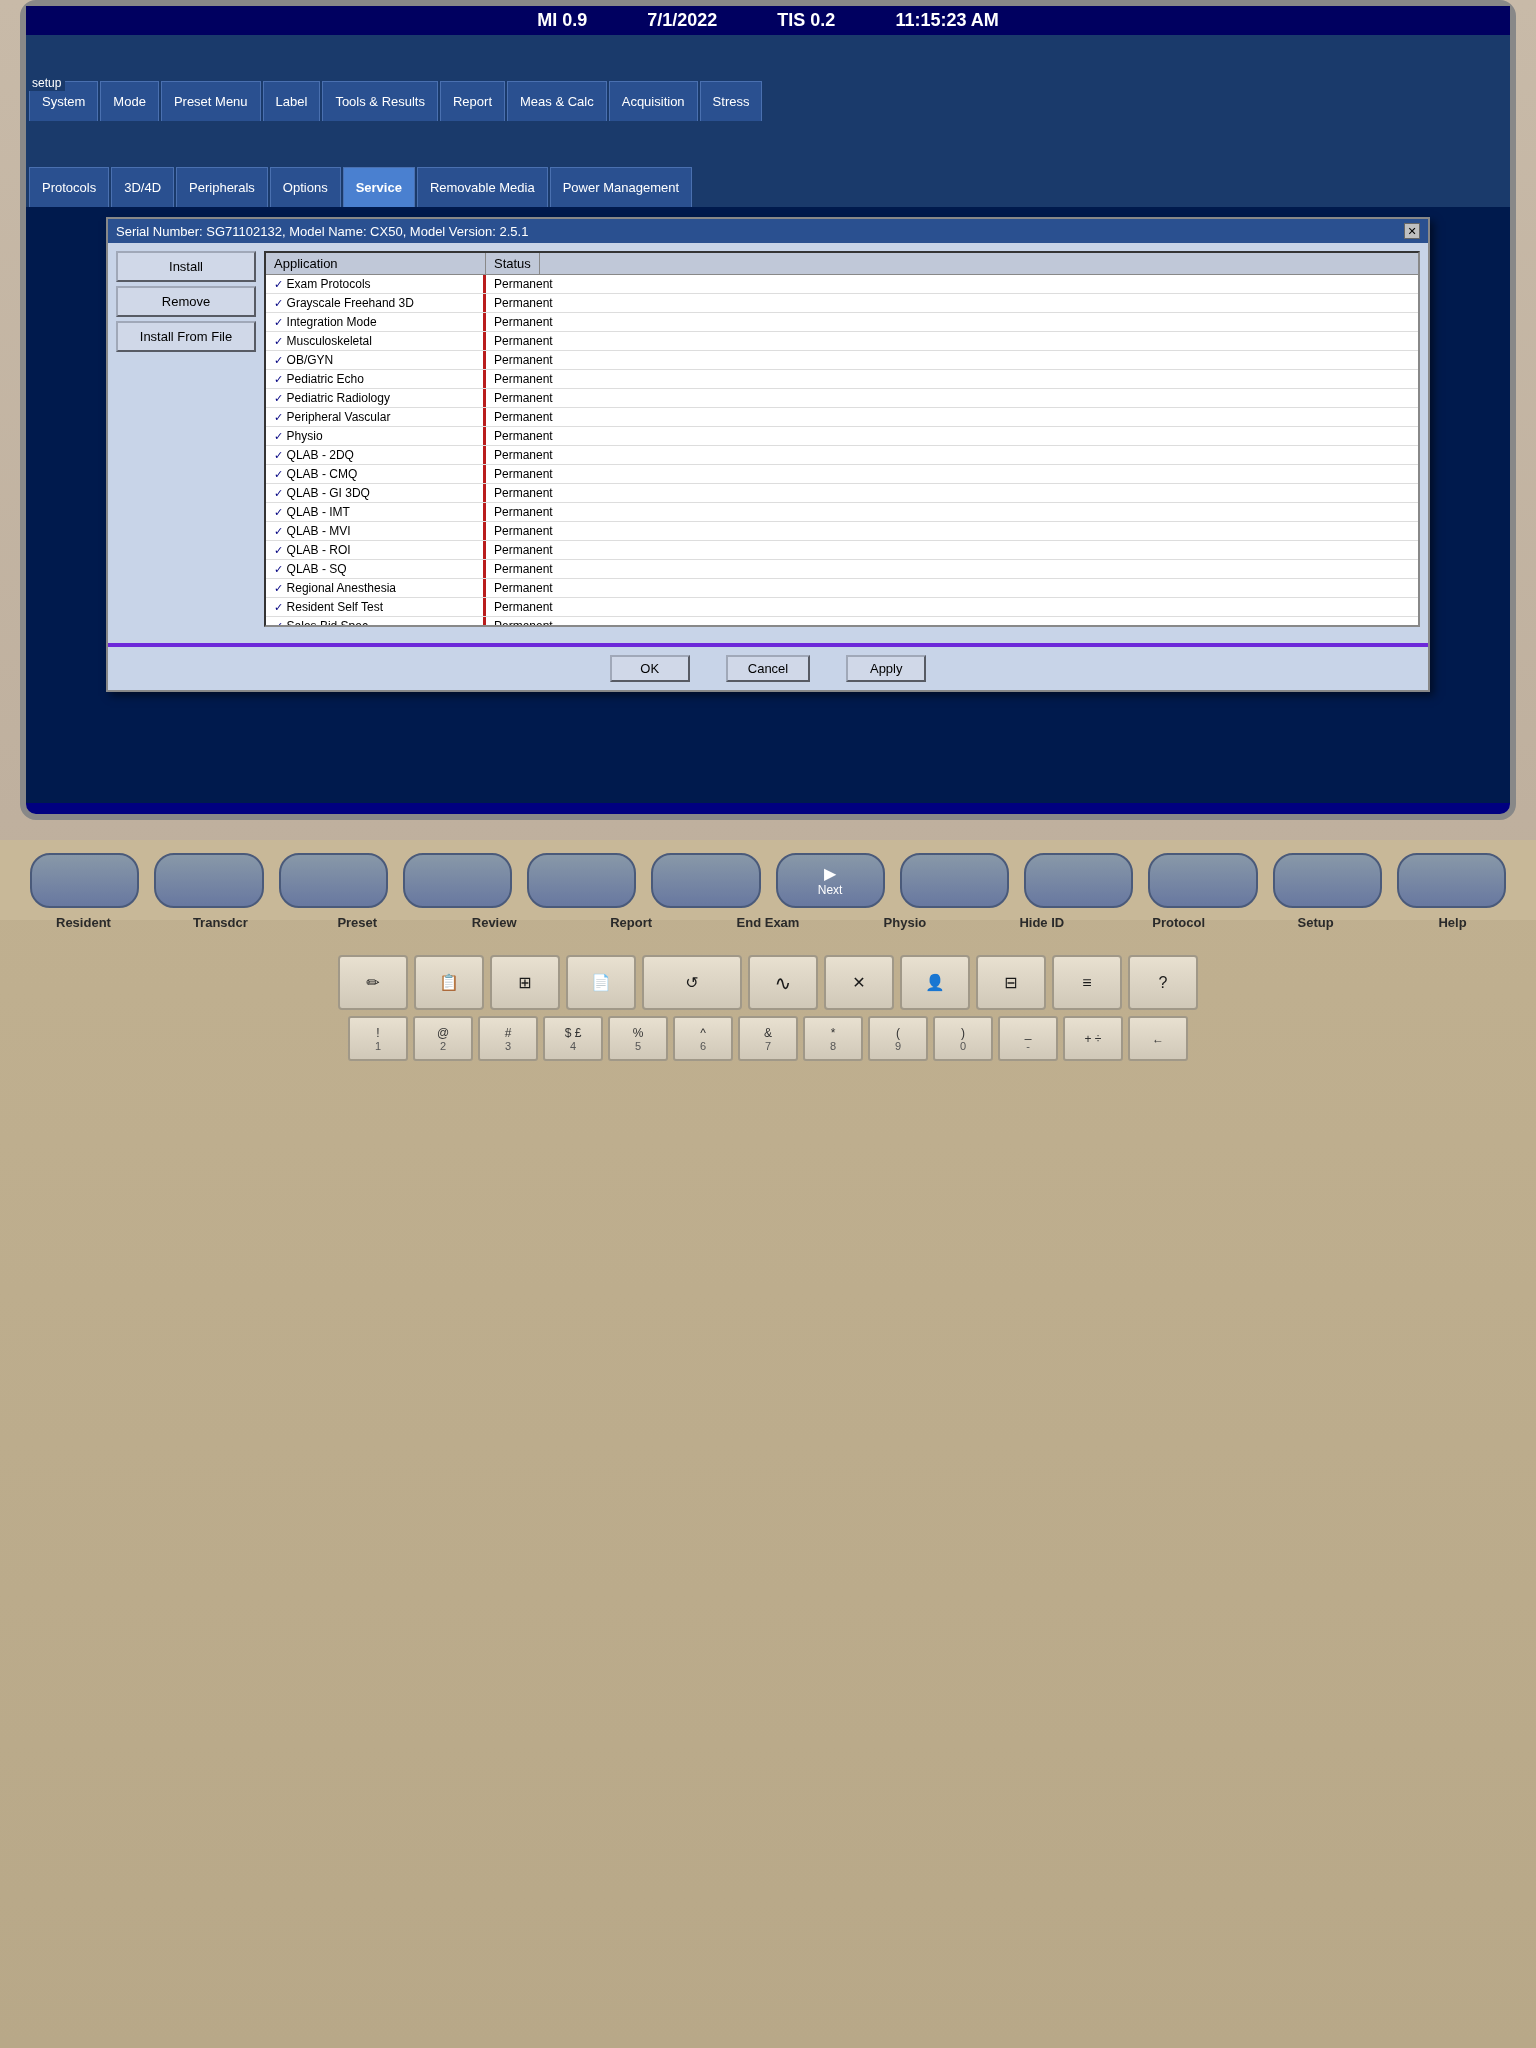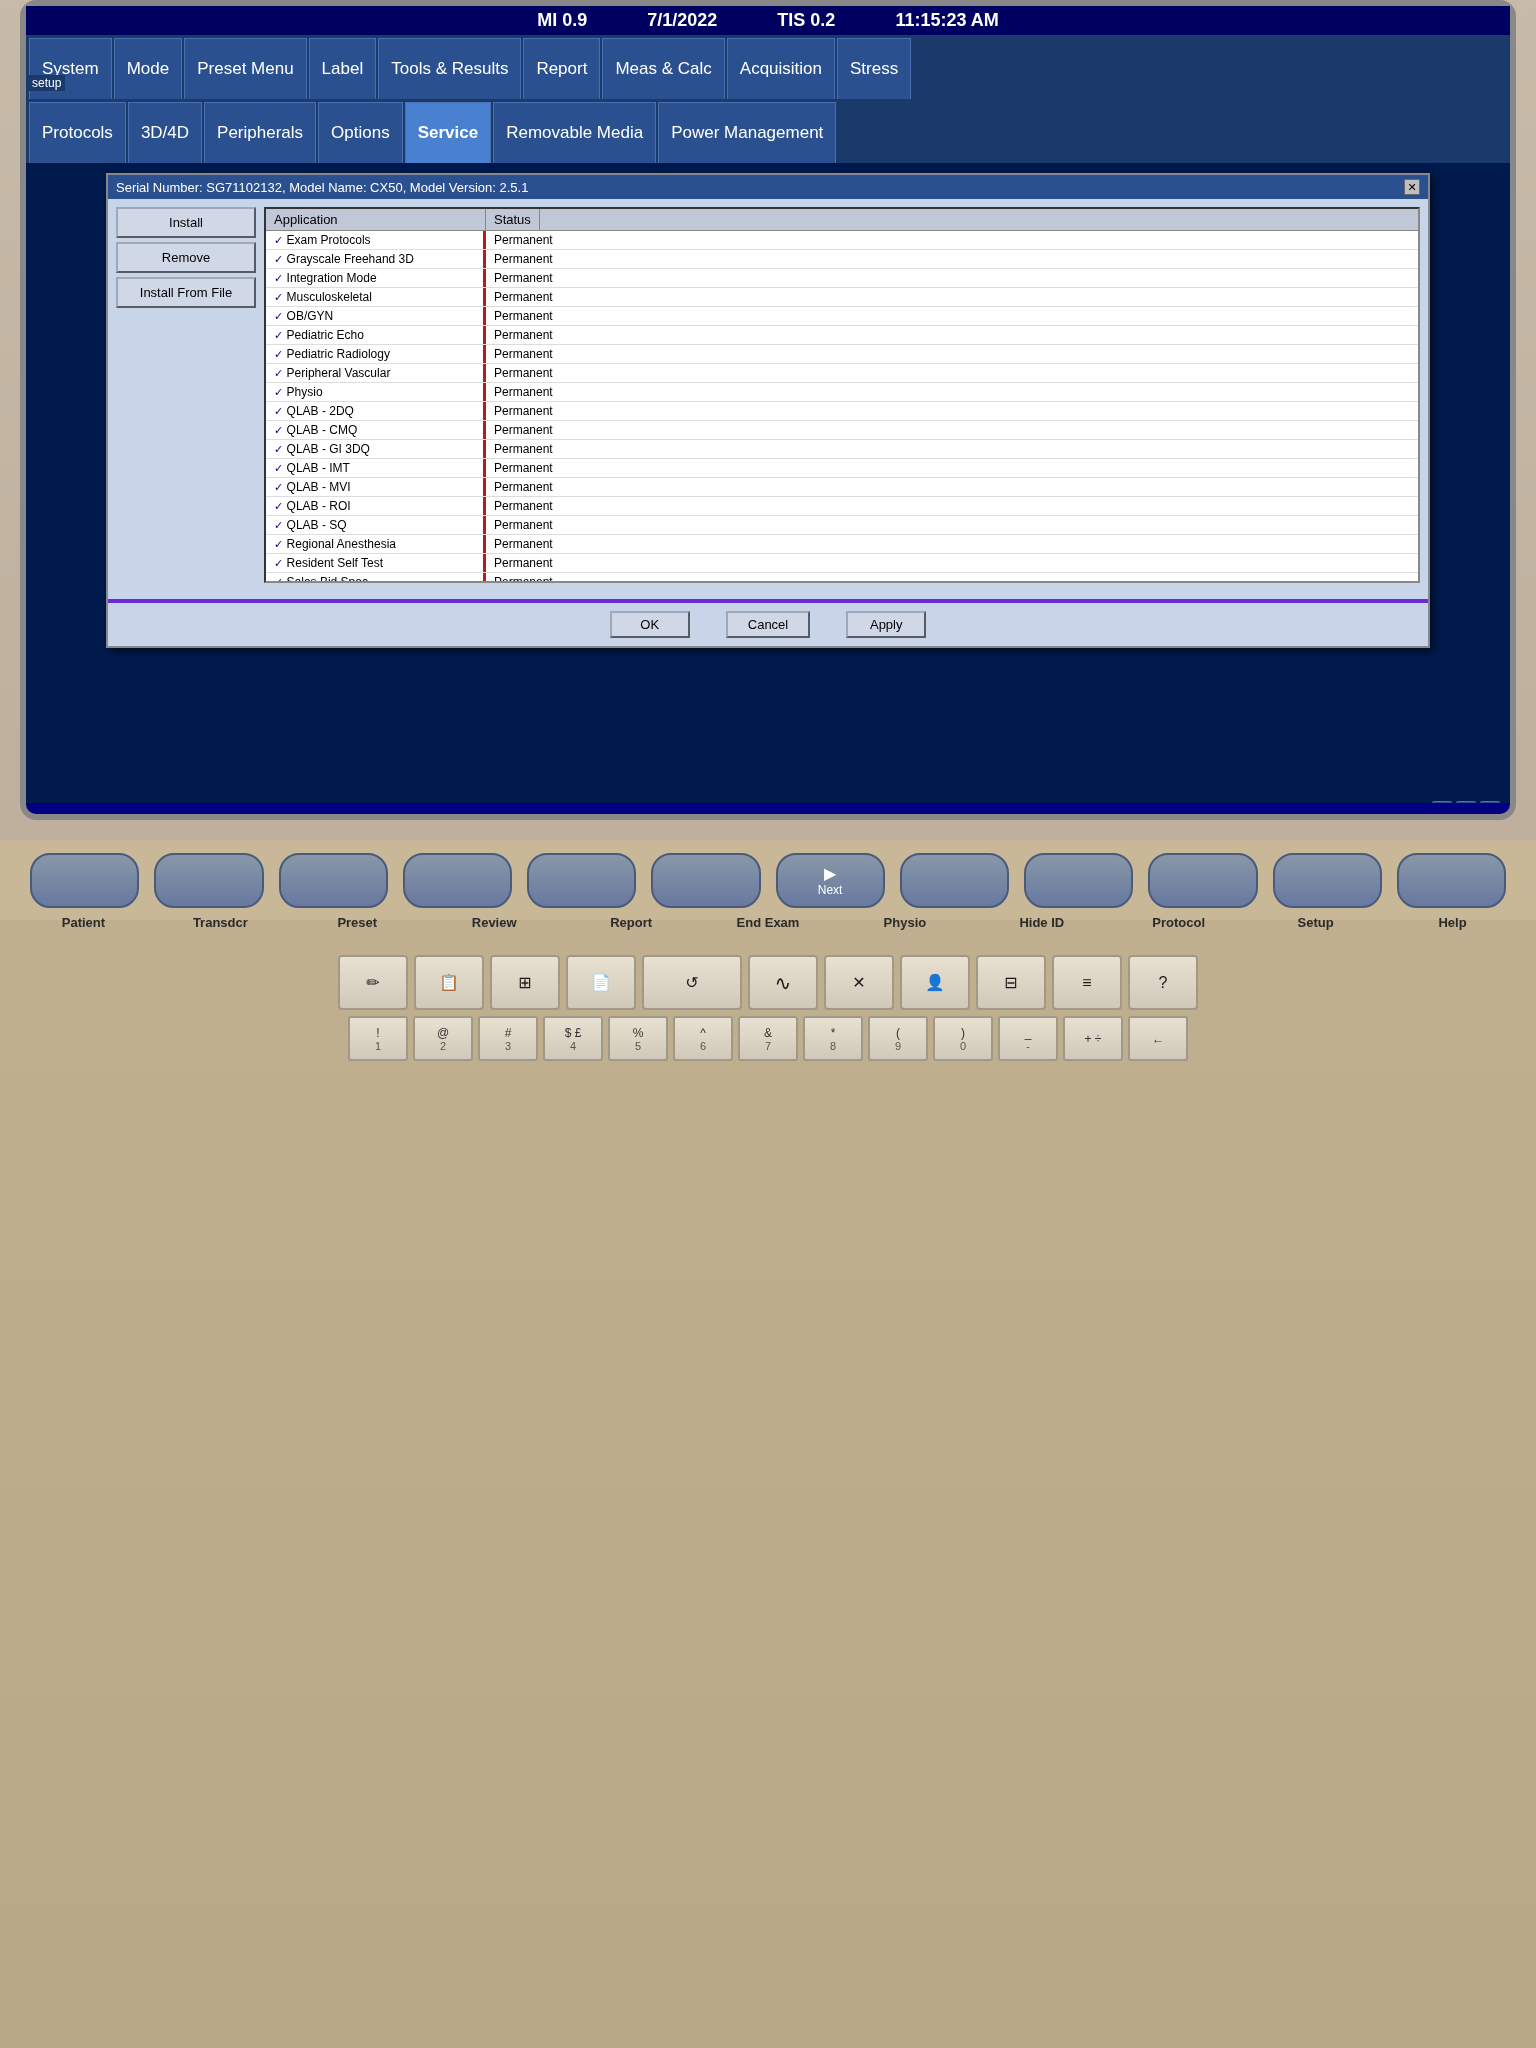--- a/index.html
+++ b/index.html
@@ -66,26 +66,27 @@
 
     .menu-row {
       display: flex;
       gap: 2px;
       padding: 3px 3px 0;
     }
 
     .menu-tab {
       background: #2a5090;
       color: white;
-      padding: 20px 12px;
-      font-size: 17px;
+      padding: 12px 12px;
+      font-size: 13px;
       border: 1px solid #4a70b0;
       border-bottom: none;
       cursor: pointer;
       white-space: nowrap;
+      margin-top: 43px;
     }
 
     .menu-tab.service-active {
       background: #4a80d0;
       font-weight: bold;
     }
 
     
     .setup-label {
       position: absolute;
@@ -615,21 +616,21 @@
       <span class="next-btn-label">Next</span>
     </button>
     <button class="ctrl-btn"></button>
     <button class="ctrl-btn"></button>
     <button class="ctrl-btn"></button>
     <button class="ctrl-btn"></button>
     <button class="ctrl-btn"></button>
   </div>
 
   <div class="function-labels-row">
-    <span class="fn-label">Patient</span>
+    <span class="fn-label">Resident</span>
     <span class="fn-label">Transdcr</span>
     <span class="fn-label">Preset</span>
     <span class="fn-label">Review</span>
     <span class="fn-label">Report</span>
     <span class="fn-label">End Exam</span>
     <span class="fn-label">Physio</span>
     <span class="fn-label">Hide ID</span>
     <span class="fn-label">Protocol</span>
     <span class="fn-label">Setup</span>
     <span class="fn-label">Help</span>

